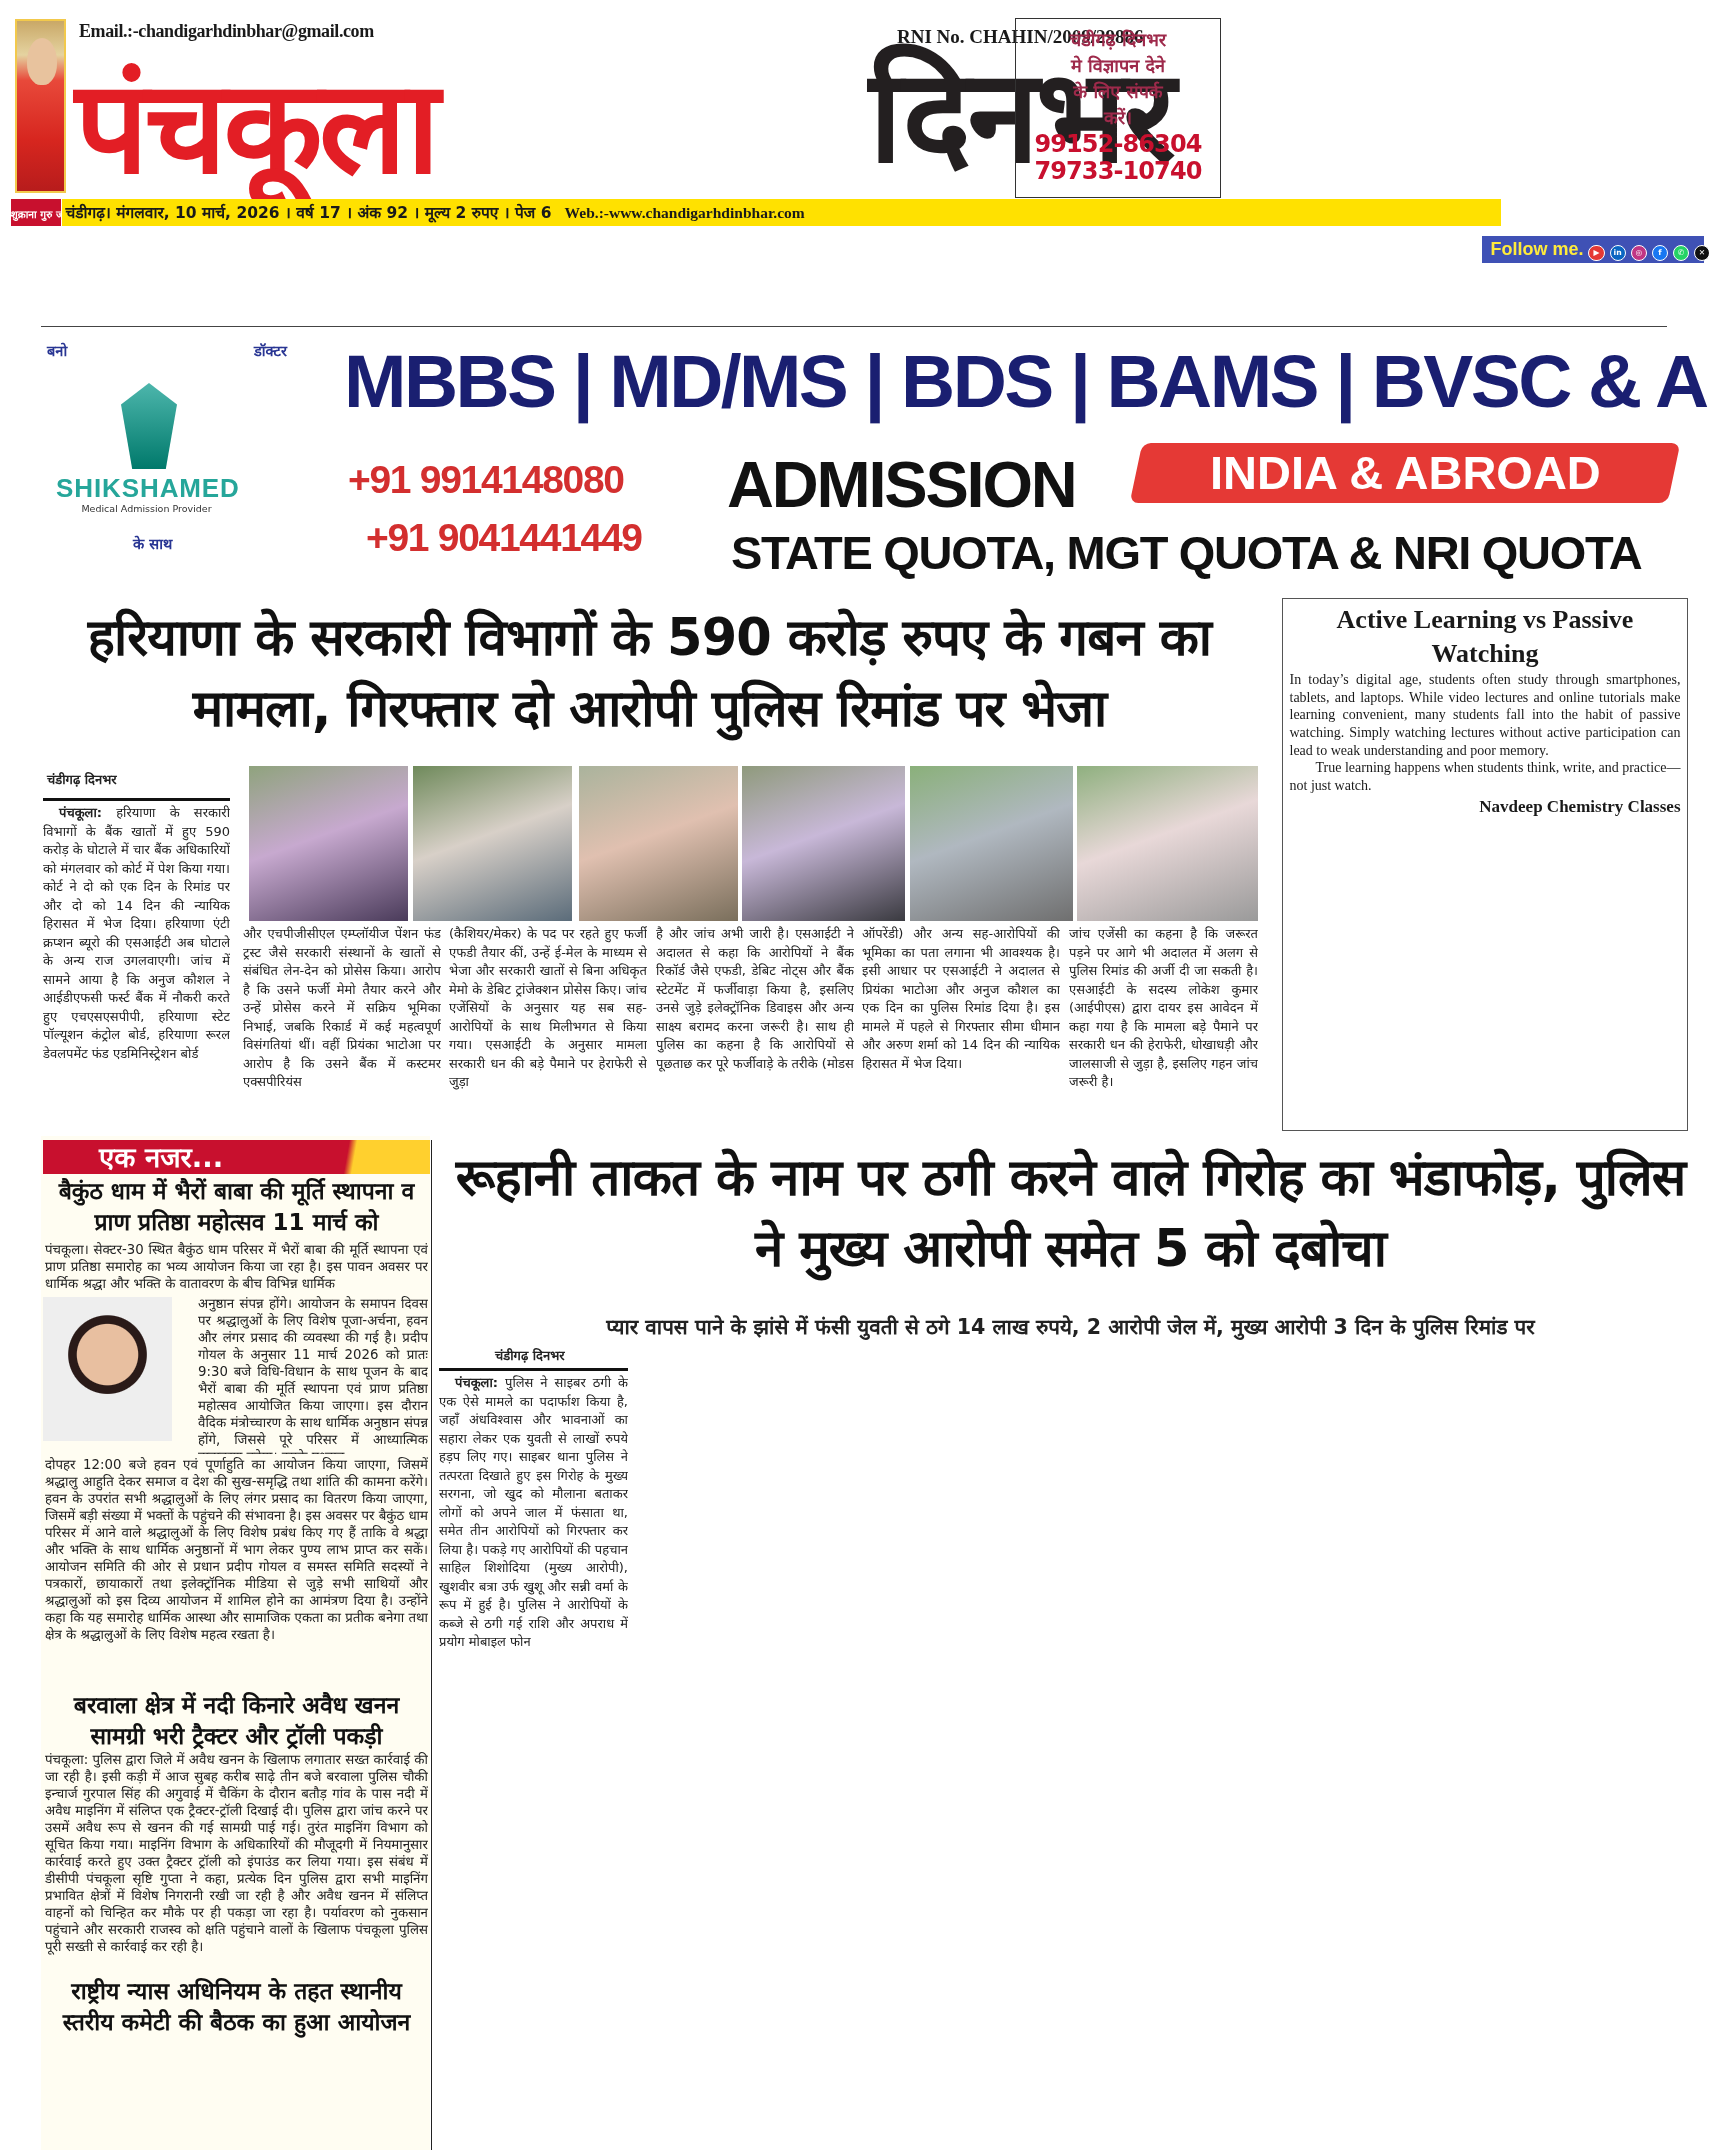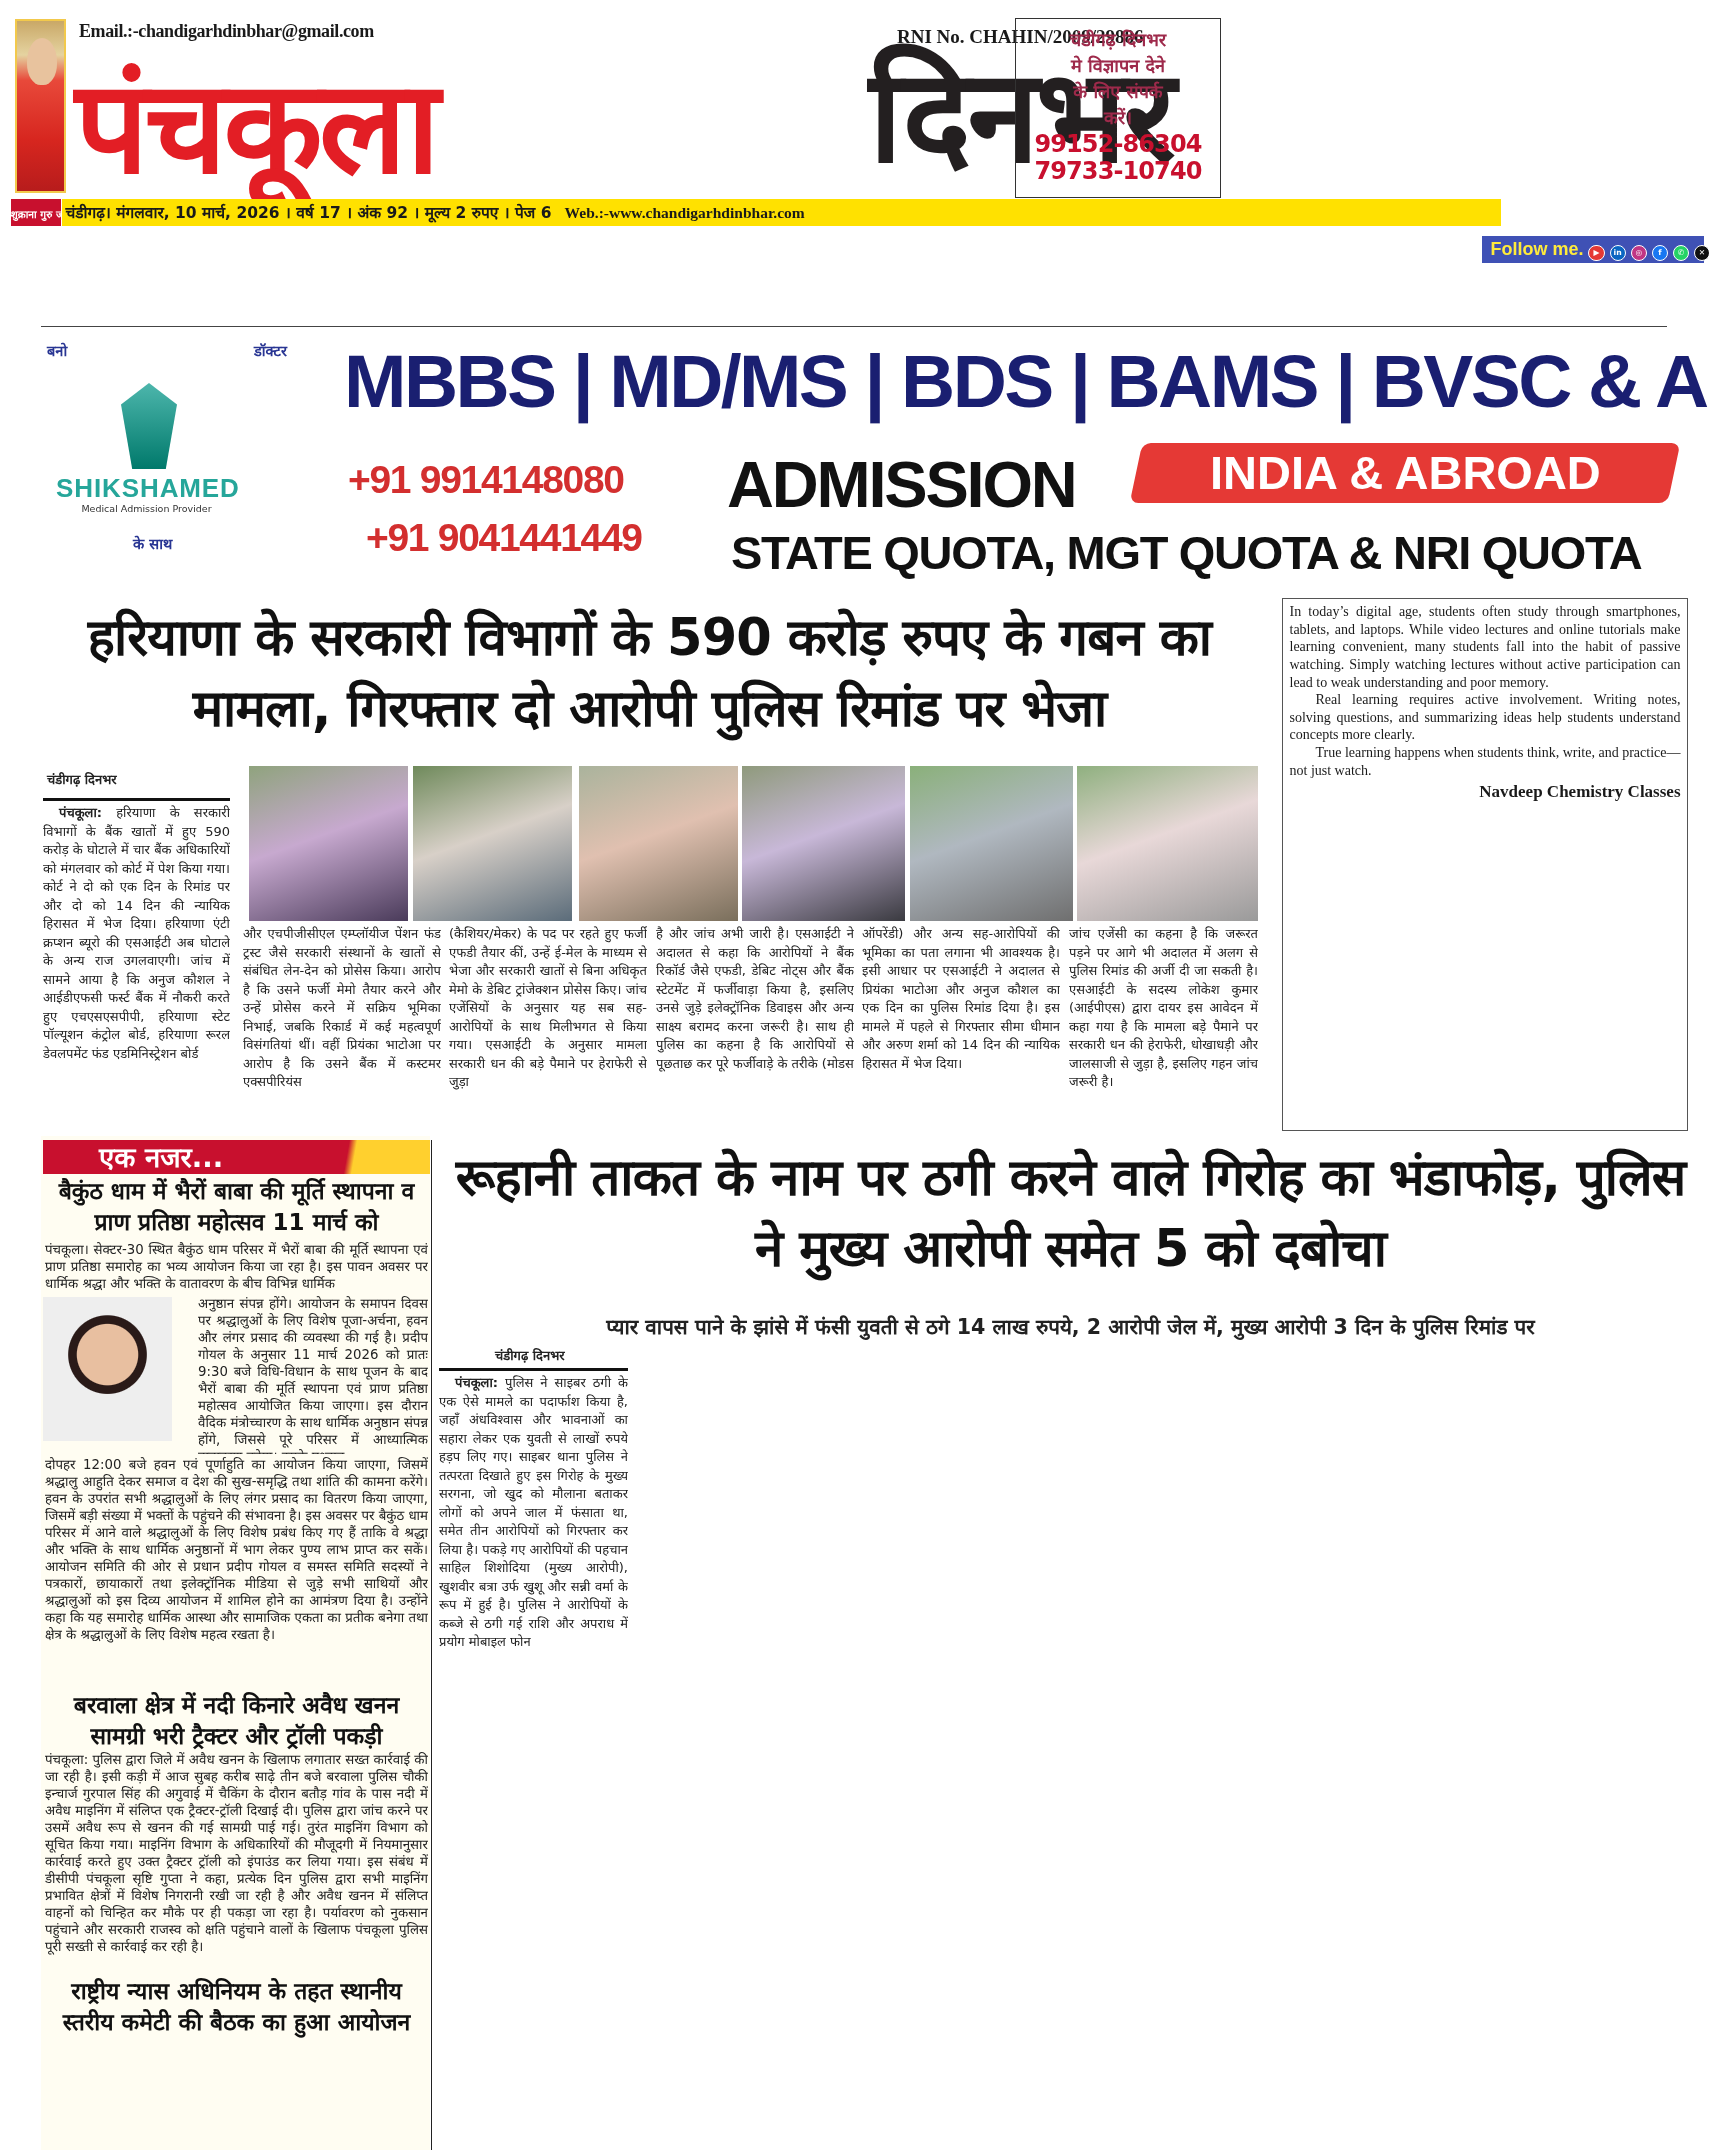--- a/index.html
+++ b/index.html
@@ -137,22 +137,22 @@
 <div class="abs photo s1photo" style="left:742px;width:163px;background:linear-gradient(160deg,#8f9a7c,#c8b8d8 45%,#3a3a40)"></div>
 <div class="abs photo s1photo" style="left:910px;width:163px;background:linear-gradient(160deg,#8ab07a,#b0b8c0 45%,#6f6f6f)"></div>
 <div class="abs photo s1photo" style="left:1077px;width:181px;background:linear-gradient(160deg,#8fb07f,#e8d8d8 45%,#9a9a9a)"></div>
 <div class="abs col s1col" style="left:243px;width:198px">और एचपीजीसीएल एम्प्लॉयीज पेंशन फंड ट्रस्ट जैसे सरकारी संस्थानों के खातों से संबंधित लेन-देन को प्रोसेस किया। आरोप है कि उसने फर्जी मेमो तैयार करने और उन्हें प्रोसेस करने में सक्रिय भूमिका निभाई, जबकि रिकार्ड में कई महत्वपूर्ण विसंगतियां थीं। वहीं प्रियंका भाटोआ पर आरोप है कि उसने बैंक में कस्टमर एक्सपीरियंस</div>
 <div class="abs col s1col" style="left:449px;width:198px">(कैशियर/मेकर) के पद पर रहते हुए फर्जी एफडी तैयार कीं, उन्हें ई-मेल के माध्यम से भेजा और सरकारी खातों से बिना अधिकृत मेमो के डेबिट ट्रांजेक्शन प्रोसेस किए। जांच एजेंसियों के अनुसार यह सब सह-आरोपियों के साथ मिलीभगत से किया गया। एसआईटी के अनुसार मामला सरकारी धन की बड़े पैमाने पर हेराफेरी से जुड़ा</div>
 <div class="abs col s1col" style="left:656px;width:198px">है और जांच अभी जारी है। एसआईटी ने अदालत से कहा कि आरोपियों ने बैंक रिकॉर्ड जैसे एफडी, डेबिट नोट्स और बैंक स्टेटमेंट में फर्जीवाड़ा किया है, इसलिए उनसे जुड़े इलेक्ट्रॉनिक डिवाइस और अन्य साक्ष्य बरामद करना जरूरी है। साथ ही पुलिस का कहना है कि आरोपियों से पूछताछ कर पूरे फर्जीवाड़े के तरीके (मोडस</div>
 <div class="abs col s1col" style="left:862px;width:198px">ऑपरेंडी) और अन्य सह-आरोपियों की भूमिका का पता लगाना भी आवश्यक है। इसी आधार पर एसआईटी ने अदालत से प्रियंका भाटोआ और अनुज कौशल का एक दिन का पुलिस रिमांड दिया है। इस मामले में पहले से गिरफ्तार सीमा धीमान और अरुण शर्मा को 14 दिन की न्यायिक हिरासत में भेज दिया।</div>
 <div class="abs col s1col" style="left:1069px;width:189px">जांच एजेंसी का कहना है कि जरूरत पड़ने पर आगे भी अदालत में अलग से पुलिस रिमांड की अर्जी दी जा सकती है। एसआईटी के सदस्य लोकेश कुमार (आईपीएस) द्वारा दायर इस आवेदन में कहा गया है कि मामला बड़े पैमाने पर सरकारी धन की हेराफेरी, धोखाधड़ी और जालसाजी से जुड़ा है, इसलिए गहन जांच जरूरी है।</div>
 
 <div id="sidebox" class="abs serif">
+  <h2>Active Learning vs Passive Watching</h2>
   <p>In today’s digital age, students often study through smartphones, tablets, and laptops. While video lectures and online tutorials make learning convenient, many students fall into the habit of passive watching. Simply watching lectures without active participation can lead to weak understanding and poor memory.</p>
-  <p class="ind">Real learning requires active involvement. Writing notes, solving questions, and summarizing ideas help students understand concepts more clearly.</p>
   <p class="ind">True learning happens when students think, write, and practice—not just watch.</p>
   <div class="sig">Navdeep Chemistry Classes</div>
 </div>
 
 <div id="ek-nazar-col" class="abs"></div>
 <div id="ek-nazar-banner" class="abs">एक नजर...</div>
 <div class="abs ln-hl" style="left:45px;top:1176px;width:383px">बैकुंठ धाम में भैरों बाबा की मूर्ति स्थापना व प्राण प्रतिष्ठा महोत्सव 11 मार्च को</div>
 <div class="abs ln-col" style="left:45px;top:1241px;width:383px;height:54px;overflow:hidden">पंचकूला। सेक्टर-30 स्थित बैकुंठ धाम परिसर में भैरों बाबा की मूर्ति स्थापना एवं प्राण प्रतिष्ठा समारोह का भव्य आयोजन किया जा रहा है। इस पावन अवसर पर धार्मिक श्रद्धा और भक्ति के वातावरण के बीच विभिन्न धार्मिक</div>
 <div class="abs photo" style="left:43px;top:1297px;width:129px;height:144px;background:radial-gradient(circle at 50% 40%,#e8bfa0 0 28%,#2a1a18 29% 36%,#eee 37%),#ddd"></div>
 <div class="abs ln-col" style="left:198px;top:1295px;width:230px;height:159px;overflow:hidden">अनुष्ठान संपन्न होंगे। आयोजन के समापन दिवस पर श्रद्धालुओं के लिए विशेष पूजा-अर्चना, हवन और लंगर प्रसाद की व्यवस्था की गई है। प्रदीप गोयल के अनुसार 11 मार्च 2026 को प्रातः 9:30 बजे विधि-विधान के साथ पूजन के बाद भैरों बाबा की मूर्ति स्थापना एवं प्राण प्रतिष्ठा महोत्सव आयोजित किया जाएगा। इस दौरान वैदिक मंत्रोच्चारण के साथ धार्मिक अनुष्ठान संपन्न होंगे, जिससे पूरे परिसर में आध्यात्मिक वातावरण बनेगा। इसके पश्चात</div>

